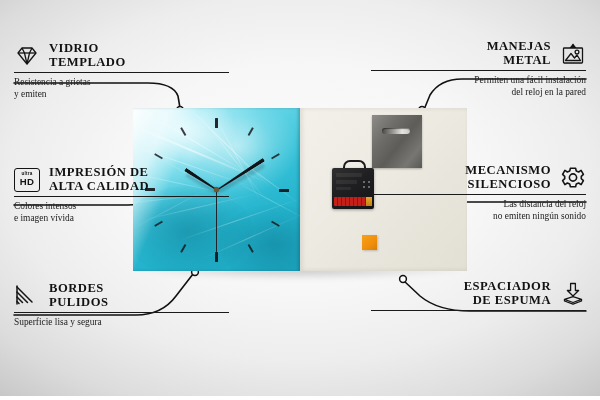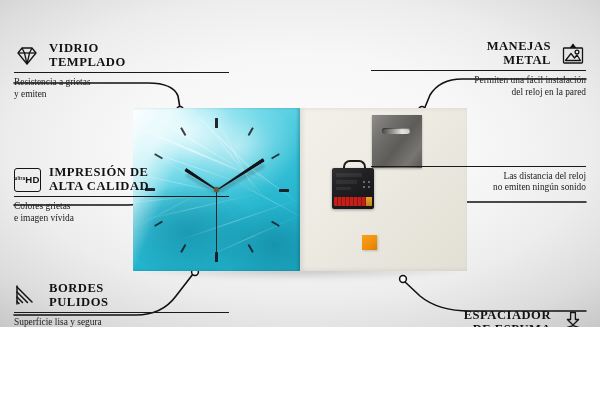--- a/index.html
+++ b/index.html
@@ -10,21 +10,21 @@
     width: 600px;
     height: 400px;
     overflow: hidden;
     font-family: "Liberation Serif", serif;
     background: #ffffff;
   }
 
   #infographic {
     position: relative;
     width: 600px;
-    height: 327px;
+    height: 396px;
     background:
       radial-gradient(ellipse 78% 75% at 50% 45%,
         #fbfbfb 0%,
         #f7f7f7 38%,
         #ededed 62%,
         #dcdcdc 82%,
         #c4c4c4 100%);
     overflow: hidden;
   }
 
@@ -355,21 +355,21 @@
     white-space: pre-line;
   }
 
   
   .hd-badge {
     width: 25px;
     height: 22px;
     border: 1.4px solid #141414;
     border-radius: 3px;
     display: flex;
-    flex-direction: row;
+    flex-direction: column;
     align-items: center;
     justify-content: center;
     line-height: 1;
   }
   .hd-badge .u {
     font-family: "Liberation Sans", sans-serif;
     font-size: 4.6px;
     font-weight: 700;
     letter-spacing: 0.2px;
     color: #141414;
@@ -529,21 +529,21 @@
       <div class="feat-icon">
         <div class="hd-badge">
           <span class="u">ultra</span>
           <span class="d">HD</span>
         </div>
       </div>
       <div class="feat-title">IMPRESIÓN DE
 ALTA CALIDAD</div>
     </div>
     <div class="feat-rule"></div>
-    <div class="feat-desc">Colores grietas
+    <div class="feat-desc">Colores intensos
 e imagen vívida</div>
   </div>
 
   <div class="feature right" style="left:371px; top:40px;">
     <div class="feat-head">
       <div class="feat-icon">
         <svg viewBox="0 0 26 26" width="26" height="26" fill="none" stroke="#141414" stroke-width="1.3" stroke-linejoin="round">
           <path d="M13 2.5 L9.5 7 L16.5 7 Z" fill="#141414" stroke="none"></path>
           <path d="M13 3.2 L13 7"></path>
           <rect x="3.5" y="7" width="19" height="15" rx="0.8"></rect>
@@ -571,26 +571,40 @@
         </svg>
       </div>
       <div class="feat-title">BORDES
 PULIDOS</div>
     </div>
     <div class="feat-rule"></div>
     <div class="feat-desc">Superficie lisa y segura</div>
   </div>
 
   <div class="feature right" style="left:371px; top:164px;">
+    <div class="feat-head">
+      <div class="feat-icon">
+        <svg viewBox="0 0 26 26" width="26" height="26" fill="none" stroke="#141414" stroke-width="1.6" stroke-linejoin="round">
+          <path d="M10.4 3.2 L15.6 3.2 L16.3 6.1 L18.6 7.0 L21.1 5.4 L23.4 9.4
+                   L21.3 11.3 L21.3 13.7 L23.4 15.6 L21.1 19.6 L18.6 18.0
+                   L16.3 18.9 L15.6 21.8 L10.4 21.8 L9.7 18.9 L7.4 18.0
+                   L4.9 19.6 L2.6 15.6 L4.7 13.7 L4.7 11.3 L2.6 9.4
+                   L4.9 5.4 L7.4 7.0 L9.7 6.1 Z"></path>
+          <circle cx="13" cy="12.5" r="3.6"></circle>
+        </svg>
+      </div>
+      <div class="feat-title">MECANISMO
+SILENCIOSO</div>
+    </div>
     <div class="feat-rule"></div>
     <div class="feat-desc">Las distancia del reloj
 no emiten ningún sonido</div>
   </div>
 
-  <div class="feature right" style="left:371px; top:280px;margin-top:29px;">
+  <div class="feature right" style="left:371px; top:280px;">
     <div class="feat-head">
       <div class="feat-icon">
         <svg viewBox="0 0 26 26" width="26" height="26" fill="none" stroke="#141414" stroke-width="1.3" stroke-linejoin="round">
           <path d="M10.6 2.5 L15.4 2.5 L15.4 9.5 L18.6 9.5 L13 15 L7.4 9.5 L10.6 9.5 Z"></path>
           <path d="M13 15.6 L21.5 18.3 L13 21.5 L4.5 18.3 Z"></path>
           <path d="M4.5 18.3 L4.5 20.0 L13 23.2 L21.5 20.0 L21.5 18.3"></path>
         </svg>
       </div>
       <div class="feat-title">ESPACIADOR
 DE ESPUMA</div>

